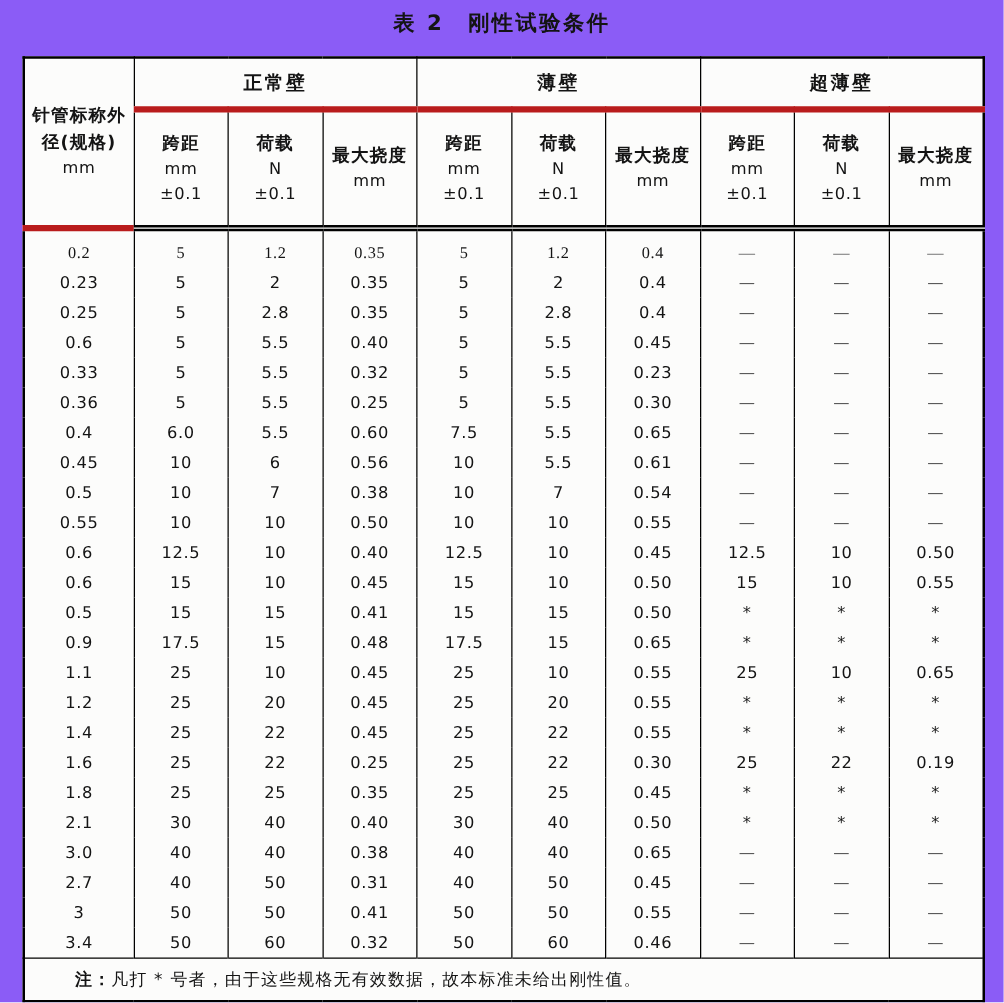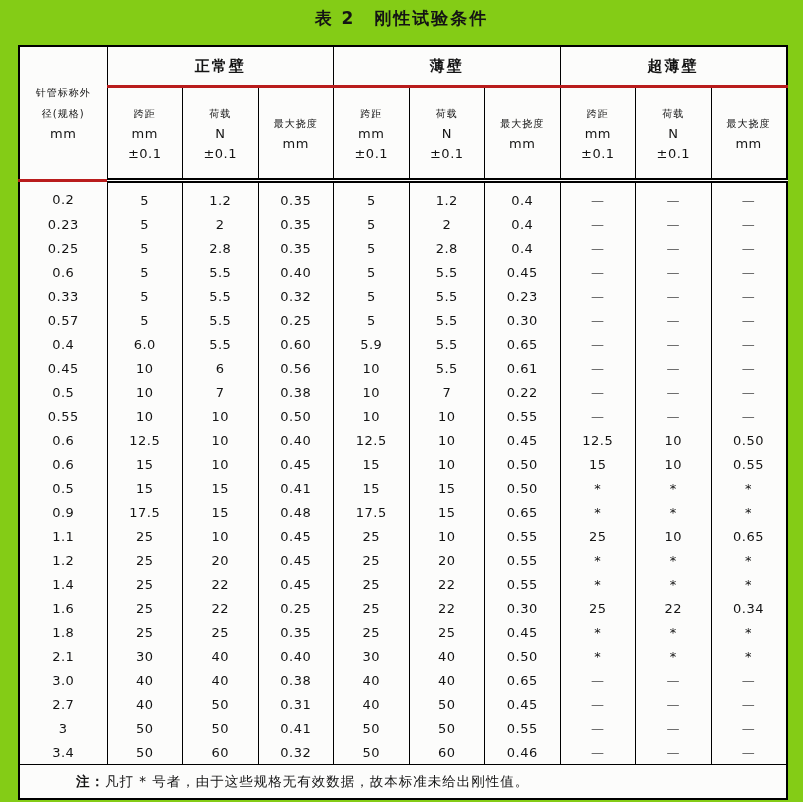--- a/index.html
+++ b/index.html
@@ -6,21 +6,21 @@
     margin: 0;
     padding: 0;
     background: #fbfbf9;
     font-family: "DejaVu Sans", "Liberation Sans", sans-serif;
     color: #141414;
   }
   .page {
     position: relative;
     width: 803px;
     height: 802px;
-    background: #84cc16;
+    background: #8b5cf6;
     overflow: hidden;
   }
   .title {
     position: absolute;
     top: 7px;
     left: 0;
     width: 100%;
     text-align: center;
     font-size: 17px;
     font-weight: bold;
@@ -39,60 +39,60 @@
   table.rigidity th, table.rigidity td {
     border-left: 1px solid #000;
     border-right: 1px solid #000;
     text-align: center;
     vertical-align: middle;
     padding: 0;
   }
   
   tr.group-row th {
     height: 38px;
-    border-bottom: 3px solid #b91c1c;
+    border-bottom: 5px solid #b91c1c;
     font-size: 15px;
     font-weight: bold;
     letter-spacing: 2px;
   }
   
   tr.sub-row th {
     height: 90px;
     border-bottom: 5px double #000;
     font-weight: normal;
   }
   th.spec-head {
     border-bottom: 5px double #000;
   }
   .h-cn {
-    font-size: 10px;
-    font-weight: normal;
+    font-size: 14px;
+    font-weight: bold;
     letter-spacing: 1px;
     line-height: 21px;
   }
   .h-sub {
     font-size: 13px;
     font-weight: normal;
     letter-spacing: 0.5px;
     line-height: 20px;
   }
   tbody td {
     height: 24px;
     font-size: 13px;
     border-top: 0;
     border-bottom: 0;
     letter-spacing: 0.5px;
   }
-  tbody tr:first-child td { padding-top: 5px; }
+  tbody tr:first-child td { padding-top: 5px; font-family: Liberation Serif, serif; }
   td.dash { color: #5a5a5a; }
   tr.note-row td {
     border-top: 1px solid #000;
     height: 33px;
     text-align: left;
-    padding-left: 56px;
+    padding-left: 40px;
     font-size: 13.5px;
     letter-spacing: 1px;
   }
   .note-label { font-weight: bold; }
 </style>
 </head>
 <body>
 
 <div class="page">
 
@@ -216,37 +216,37 @@
           <td>5.5</td>
           <td>0.32</td>
           <td>5</td>
           <td>5.5</td>
           <td>0.23</td>
           <td class="dash">—</td>
           <td class="dash">—</td>
           <td class="dash">—</td>
         </tr>
         <tr>
-          <td>0.57</td>
+          <td>0.36</td>
           <td>5</td>
           <td>5.5</td>
           <td>0.25</td>
           <td>5</td>
           <td>5.5</td>
           <td>0.30</td>
           <td class="dash">—</td>
           <td class="dash">—</td>
           <td class="dash">—</td>
         </tr>
         <tr>
           <td>0.4</td>
           <td>6.0</td>
           <td>5.5</td>
           <td>0.60</td>
-          <td>5.9</td>
+          <td>7.5</td>
           <td>5.5</td>
           <td>0.65</td>
           <td class="dash">—</td>
           <td class="dash">—</td>
           <td class="dash">—</td>
         </tr>
         <tr>
           <td>0.45</td>
           <td>10</td>
           <td>6</td>
@@ -258,21 +258,21 @@
           <td class="dash">—</td>
           <td class="dash">—</td>
         </tr>
         <tr>
           <td>0.5</td>
           <td>10</td>
           <td>7</td>
           <td>0.38</td>
           <td>10</td>
           <td>7</td>
-          <td>0.22</td>
+          <td>0.54</td>
           <td class="dash">—</td>
           <td class="dash">—</td>
           <td class="dash">—</td>
         </tr>
         <tr>
           <td>0.55</td>
           <td>10</td>
           <td>10</td>
           <td>0.50</td>
           <td>10</td>
@@ -369,21 +369,21 @@
         <tr>
           <td>1.6</td>
           <td>25</td>
           <td>22</td>
           <td>0.25</td>
           <td>25</td>
           <td>22</td>
           <td>0.30</td>
           <td>25</td>
           <td>22</td>
-          <td>0.34</td>
+          <td>0.19</td>
         </tr>
         <tr>
           <td>1.8</td>
           <td>25</td>
           <td>25</td>
           <td>0.35</td>
           <td>25</td>
           <td>25</td>
           <td>0.45</td>
           <td>*</td>

